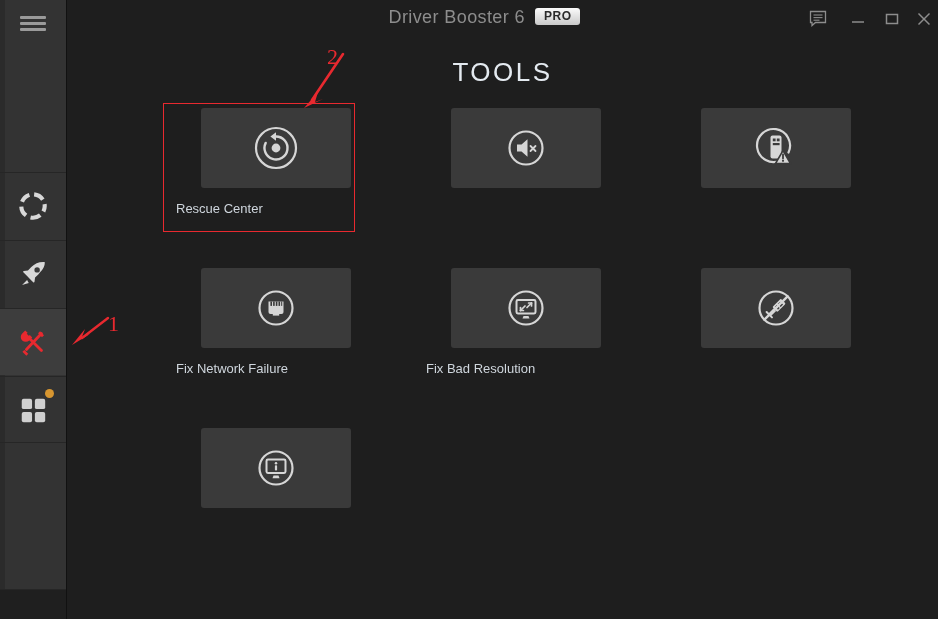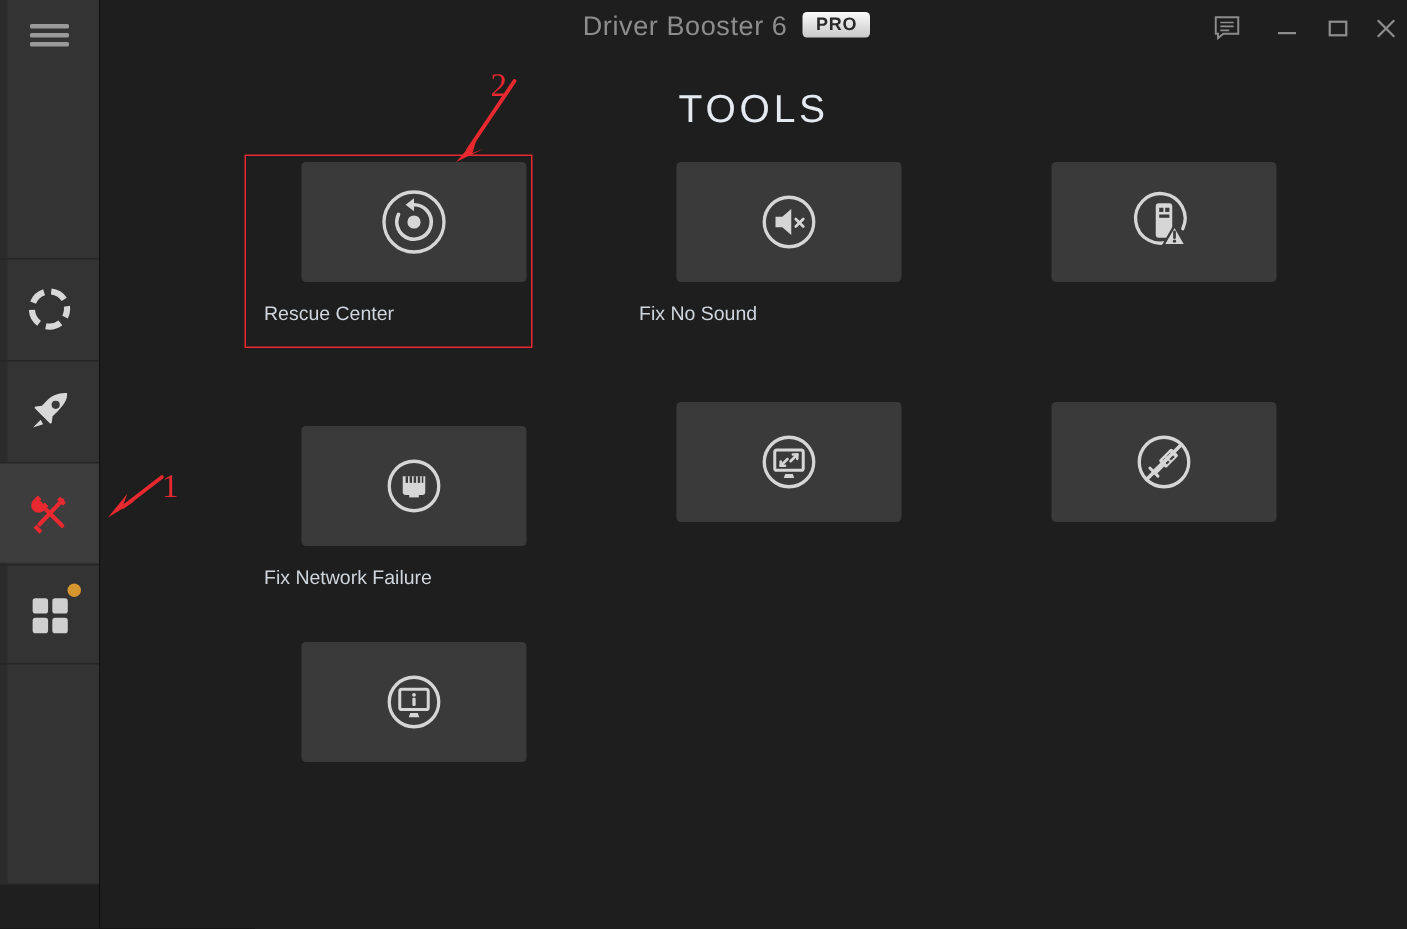--- a/index.html
+++ b/index.html
@@ -302,39 +302,38 @@
         <div class="tile">
           <svg width="52" height="52" viewBox="0 0 52 52">
             <circle cx="26" cy="26" r="16.5" fill="none" stroke="#d6d6d6" stroke-width="2.2"></circle>
             <path d="M17 22.5h4.5l6-5.2v17.4l-6-5.2H17z" fill="#d6d6d6"></path>
             <g stroke="#d6d6d6" stroke-width="1.8" stroke-linecap="round">
               <line x1="30.5" y1="24" x2="35.5" y2="29"></line>
               <line x1="35.5" y1="24" x2="30.5" y2="29"></line>
             </g>
           </svg>
         </div>
-        <div class="label">Fix No Sound</div>
       </div>
 
       <div class="tool" style="left:500px; top:0px;">
         <div class="tile">
           <svg width="52" height="52" viewBox="0 0 52 52">
             <path d="M38.5 30.5a16.5 16.5 0 1 0-8 8" fill="none" stroke="#d6d6d6" stroke-width="2.2" stroke-linecap="round"></path>
             <rect x="20.5" y="13.5" width="11" height="23" rx="2" fill="#d6d6d6"></rect>
             <rect x="22.8" y="16.5" width="2.8" height="2.8" fill="#3a3a3a"></rect>
             <rect x="26.8" y="16.5" width="2.8" height="2.8" fill="#3a3a3a"></rect>
             <rect x="22.8" y="21" width="6.8" height="2.2" fill="#3a3a3a"></rect>
             <path d="M33 28.5l7.5 13h-15z" fill="#d6d6d6" stroke="#3a3a3a" stroke-width="1.6"></path>
             <line x1="33" y1="32.5" x2="33" y2="36.5" stroke="#3a3a3a" stroke-width="1.8" stroke-linecap="round"></line>
             <circle cx="33" cy="38.8" r="1.1" fill="#3a3a3a"></circle>
           </svg>
         </div>
       </div>
 
-      <div class="tool" style="left:0px; top:176px;">
+      <div class="tool" style="left:0px; top:160px;">
         <div class="tile">
           <svg width="52" height="52" viewBox="0 0 52 52">
             <circle cx="26" cy="26" r="16.5" fill="none" stroke="#d6d6d6" stroke-width="2.2"></circle>
             <path d="M18.5 19.5h15v10.5a2 2 0 0 1-2 2h-11a2 2 0 0 1-2-2z" fill="#d6d6d6"></path>
             <g fill="#3a3a3a">
               <rect x="20.4" y="19.5" width="1.6" height="4.4"></rect>
               <rect x="23.1" y="19.5" width="1.6" height="4.4"></rect>
               <rect x="25.8" y="19.5" width="1.6" height="4.4"></rect>
               <rect x="28.5" y="19.5" width="1.6" height="4.4"></rect>
               <rect x="31.2" y="19.5" width="1.0" height="4.4"></rect>
@@ -354,20 +353,21 @@
             <g stroke="#d6d6d6" stroke-width="1.7" stroke-linecap="round">
               <line x1="20.5" y1="28.5" x2="25" y2="24"></line>
               <line x1="20.5" y1="25.6" x2="20.5" y2="28.5"></line>
               <line x1="23.4" y1="28.5" x2="20.5" y2="28.5"></line>
               <line x1="31.5" y1="21" x2="27" y2="25.5"></line>
               <line x1="31.5" y1="23.9" x2="31.5" y2="21"></line>
               <line x1="28.6" y1="21" x2="31.5" y2="21"></line>
             </g>
           </svg>
         </div>
+        <div class="label">Fix Bad Resolution</div>
       </div>
 
       <div class="tool" style="left:500px; top:160px;">
         <div class="tile">
           <svg width="52" height="52" viewBox="0 0 52 52">
             <circle cx="26" cy="26" r="16.5" fill="none" stroke="#d6d6d6" stroke-width="2.2"></circle>
             <g transform="rotate(-45 26 26)">
               <rect x="24" y="22.8" width="12" height="7" rx="1.2" fill="#d6d6d6"></rect>
               <rect x="26.2" y="24.5" width="2.4" height="1.6" fill="#3a3a3a"></rect>
               <rect x="26.2" y="27" width="2.4" height="1.6" fill="#3a3a3a"></rect>

